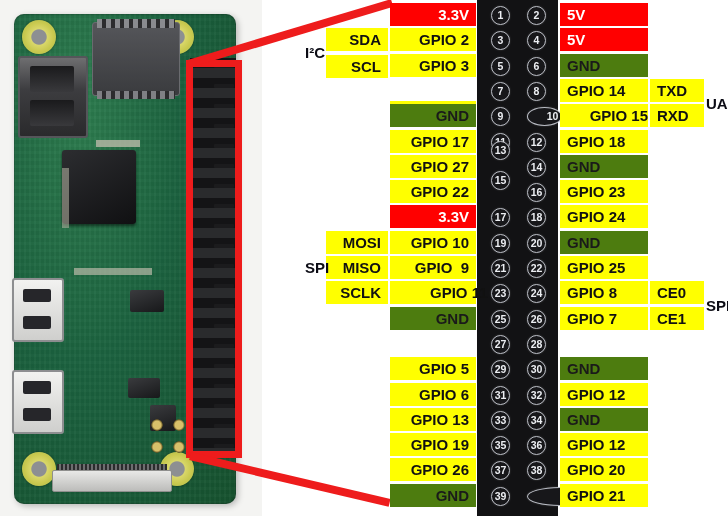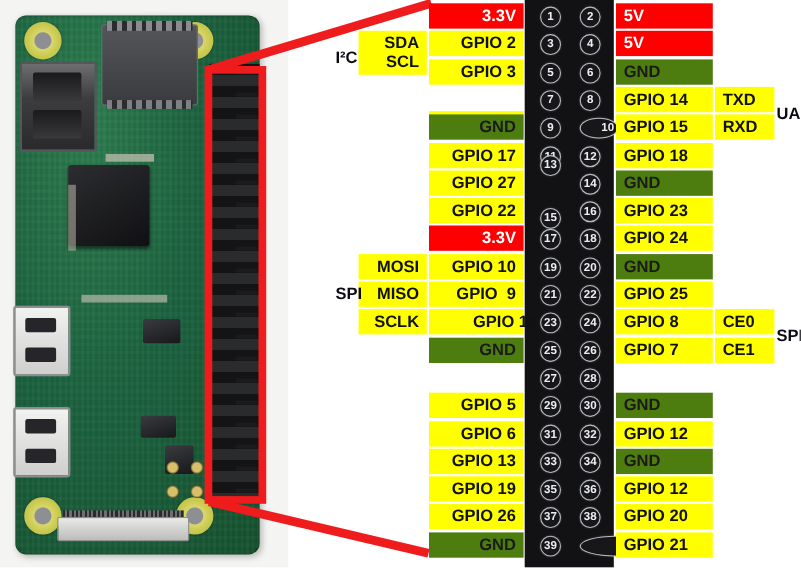--- a/index.html
+++ b/index.html
@@ -176,21 +176,21 @@
 
   <div class="pinout">
     <div class="pinstrip">
         <div class="pinnum odd" style="top: 6px;">1</div>
         <div class="pinnum odd" style="top: 31.3px;">3</div>
         <div class="pinnum odd" style="top: 56.6px;">5</div>
         <div class="pinnum odd" style="top: 81.9px;">7</div>
         <div class="pinnum odd" style="top: 107.2px;">9</div>
         <div class="pinnum odd" style="top: 132.5px;">11</div>
         <div class="pinnum odd" style="top: 141px;">13</div>
-        <div class="pinnum odd" style="top: 189px;">15</div>
+        <div class="pinnum odd" style="top: 171px;">15</div>
         <div class="pinnum odd" style="top: 208.4px;">17</div>
         <div class="pinnum odd" style="top: 233.7px;">19</div>
         <div class="pinnum odd" style="top: 259px;">21</div>
         <div class="pinnum odd" style="top: 284.3px;">23</div>
         <div class="pinnum odd" style="top: 309.6px;">25</div>
         <div class="pinnum odd" style="top: 334.9px;">27</div>
         <div class="pinnum odd" style="top: 360.2px;">29</div>
         <div class="pinnum odd" style="top: 385.5px;">31</div>
         <div class="pinnum odd" style="top: 410.8px;">33</div>
         <div class="pinnum odd" style="top: 436.1px;">35</div>
@@ -215,21 +215,21 @@
         <div class="pinnum even" style="top: 410.8px;">34</div>
         <div class="pinnum even" style="top: 436.1px;">36</div>
         <div class="pinnum even" style="top: 461.4px;">38</div>
         <div class="pinnum even" style="top: 486.7px; padding-left: 47px;">40</div>
       </div>
     <div id="cells-layer">
         <div class="cell col-gpioL c-red" style="top: 3px;">3.3V</div>
         <div class="cell col-gpioL c-yellow" style="top: 28.3px;">GPIO 2</div>
         <div class="cell col-fnL c-yellow" style="top: 28.3px;">SDA</div>
         <div class="cell col-gpioL c-yellow" style="top: 53.6px;">GPIO 3</div>
-        <div class="cell col-fnL c-yellow" style="top: 45px;">SCL</div>
+        <div class="cell col-fnL c-yellow" style="top: 55px;">SCL</div>
         <div class="cell col-gpioL c-yellow" style="top: 77px; margin-top: 24px;">GPIO 4</div>
         <div class="cell col-gpioL c-gray" style="top: 104.2px;">GND</div>
         <div class="cell col-gpioL c-yellow" style="top: 129.5px;">GPIO 17</div>
         <div class="cell col-gpioL c-yellow" style="top: 154.8px;">GPIO 27</div>
         <div class="cell col-gpioL c-yellow" style="top: 180.1px;">GPIO 22</div>
         <div class="cell col-gpioL c-red" style="top: 205.4px;">3.3V</div>
         <div class="cell col-gpioL c-yellow" style="top: 230.7px;">GPIO 10</div>
         <div class="cell col-fnL c-yellow" style="top: 230.7px;">MOSI</div>
         <div class="cell col-gpioL c-yellow" style="top: 256px;">GPIO  9</div>
         <div class="cell col-fnL c-yellow" style="top: 256px;">MISO</div>
@@ -240,21 +240,21 @@
         <div class="cell col-gpioL c-yellow" style="top: 382.5px;">GPIO 6</div>
         <div class="cell col-gpioL c-yellow" style="top: 407.8px;">GPIO 13</div>
         <div class="cell col-gpioL c-yellow" style="top: 433.1px;">GPIO 19</div>
         <div class="cell col-gpioL c-yellow" style="top: 458.4px;">GPIO 26</div>
         <div class="cell col-gpioL c-gray" style="top: 483.7px;">GND</div>
         <div class="cell col-gpioR c-red" style="top: 3px;">5V</div>
         <div class="cell col-gpioR c-red" style="top: 28.3px;">5V</div>
         <div class="cell col-gpioR c-gray" style="top: 53.6px;">GND</div>
         <div class="cell col-gpioR c-yellow" style="top: 78.9px;">GPIO 14</div>
         <div class="cell col-fnR c-yellow" style="top: 78.9px;">TXD</div>
-        <div class="cell col-gpioR c-yellow" style="top: 104.2px;">GPIO 15</div>
+        <div class="cell col-gpioR c-yellow" style="top: 104.2px; text-align: right;">GPIO 15</div>
         <div class="cell col-fnR c-yellow" style="top: 104.2px;">RXD</div>
         <div class="cell col-gpioR c-yellow" style="top: 129.5px;">GPIO 18</div>
         <div class="cell col-gpioR c-gray" style="top: 154.8px;">GND</div>
         <div class="cell col-gpioR c-yellow" style="top: 180.1px;">GPIO 23</div>
         <div class="cell col-gpioR c-yellow" style="top: 205.4px;">GPIO 24</div>
         <div class="cell col-gpioR c-gray" style="top: 230.7px;">GND</div>
         <div class="cell col-gpioR c-yellow" style="top: 256px;">GPIO 25</div>
         <div class="cell col-gpioR c-yellow" style="top: 281.3px;">GPIO 8</div>
         <div class="cell col-fnR c-yellow" style="top: 281.3px;">CE0</div>
         <div class="cell col-gpioR c-yellow" style="top: 306.6px;">GPIO 7</div>

